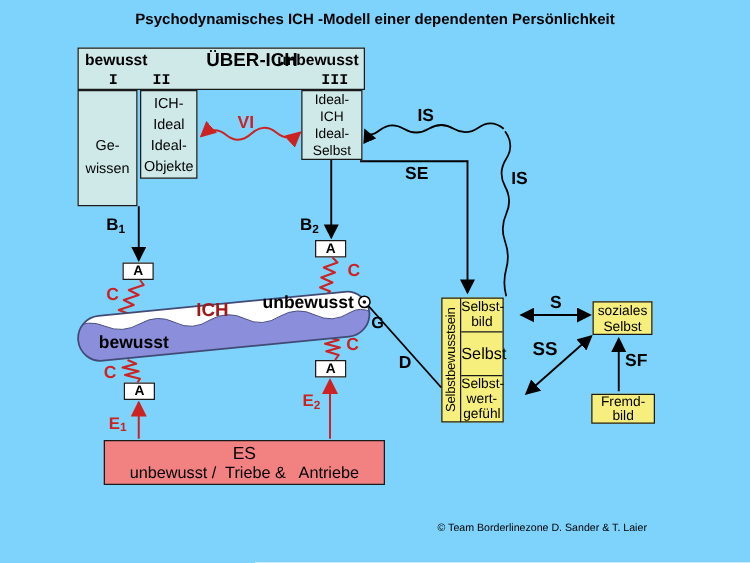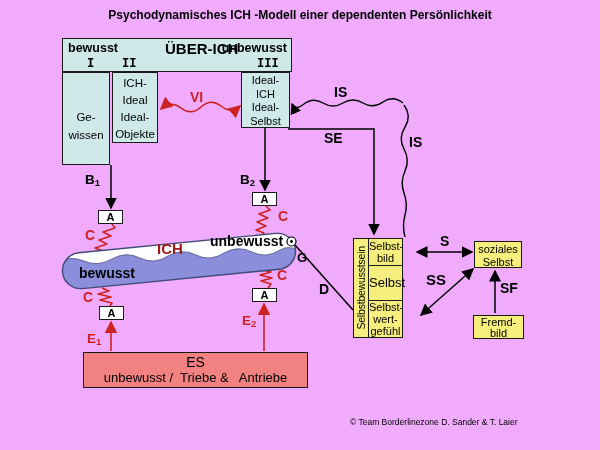--- a/index.html
+++ b/index.html
@@ -1,16 +1,16 @@
 <!DOCTYPE html>
 <html><head>
 <meta charset="utf-8">
 <style>
   html,body{margin:0;padding:0;background:#fff;}
-  #stage{position:relative;width:600px;height:450px;background:#f0abfc;overflow:hidden;
+  #stage{position:relative;width:600px;height:450px;background:#7dd3fc;overflow:hidden;
          font-family:"Liberation Sans", sans-serif;color:#000;}
   .bx{position:absolute;box-sizing:border-box;border:1.5px solid #1a1a1a;text-align:center;z-index:1;}
   .cy{background:#cfe9e9;}
   .yl{background:#f6ef7d;border-width:1px;}
   .bx span{display:block;}
   #svg{position:absolute;left:0;top:0;z-index:2;pointer-events:none;}
   .lbl{position:absolute;z-index:3;font-weight:bold;font-size:13.5px;white-space:nowrap;}
   .red{color:#cc2222;}
   .drk{color:#a01818;}
   .sub{font-size:9.5px;vertical-align:-2px;}

